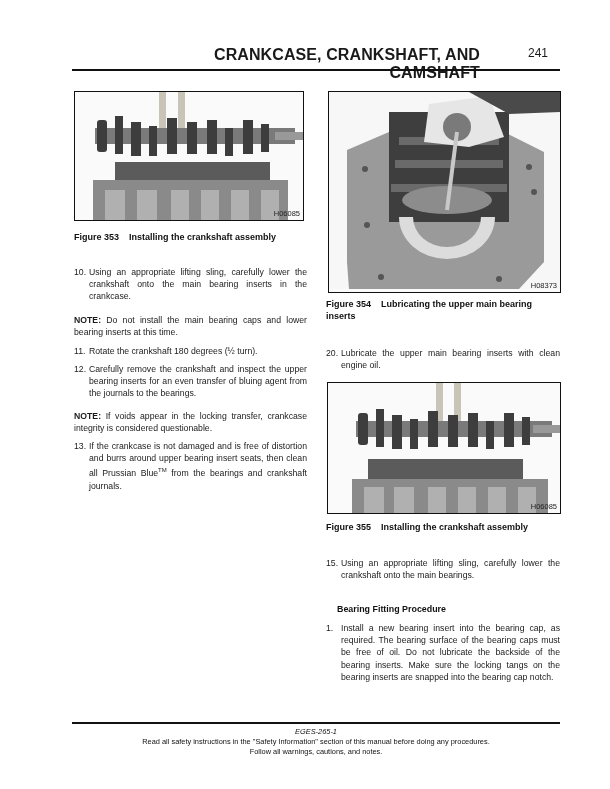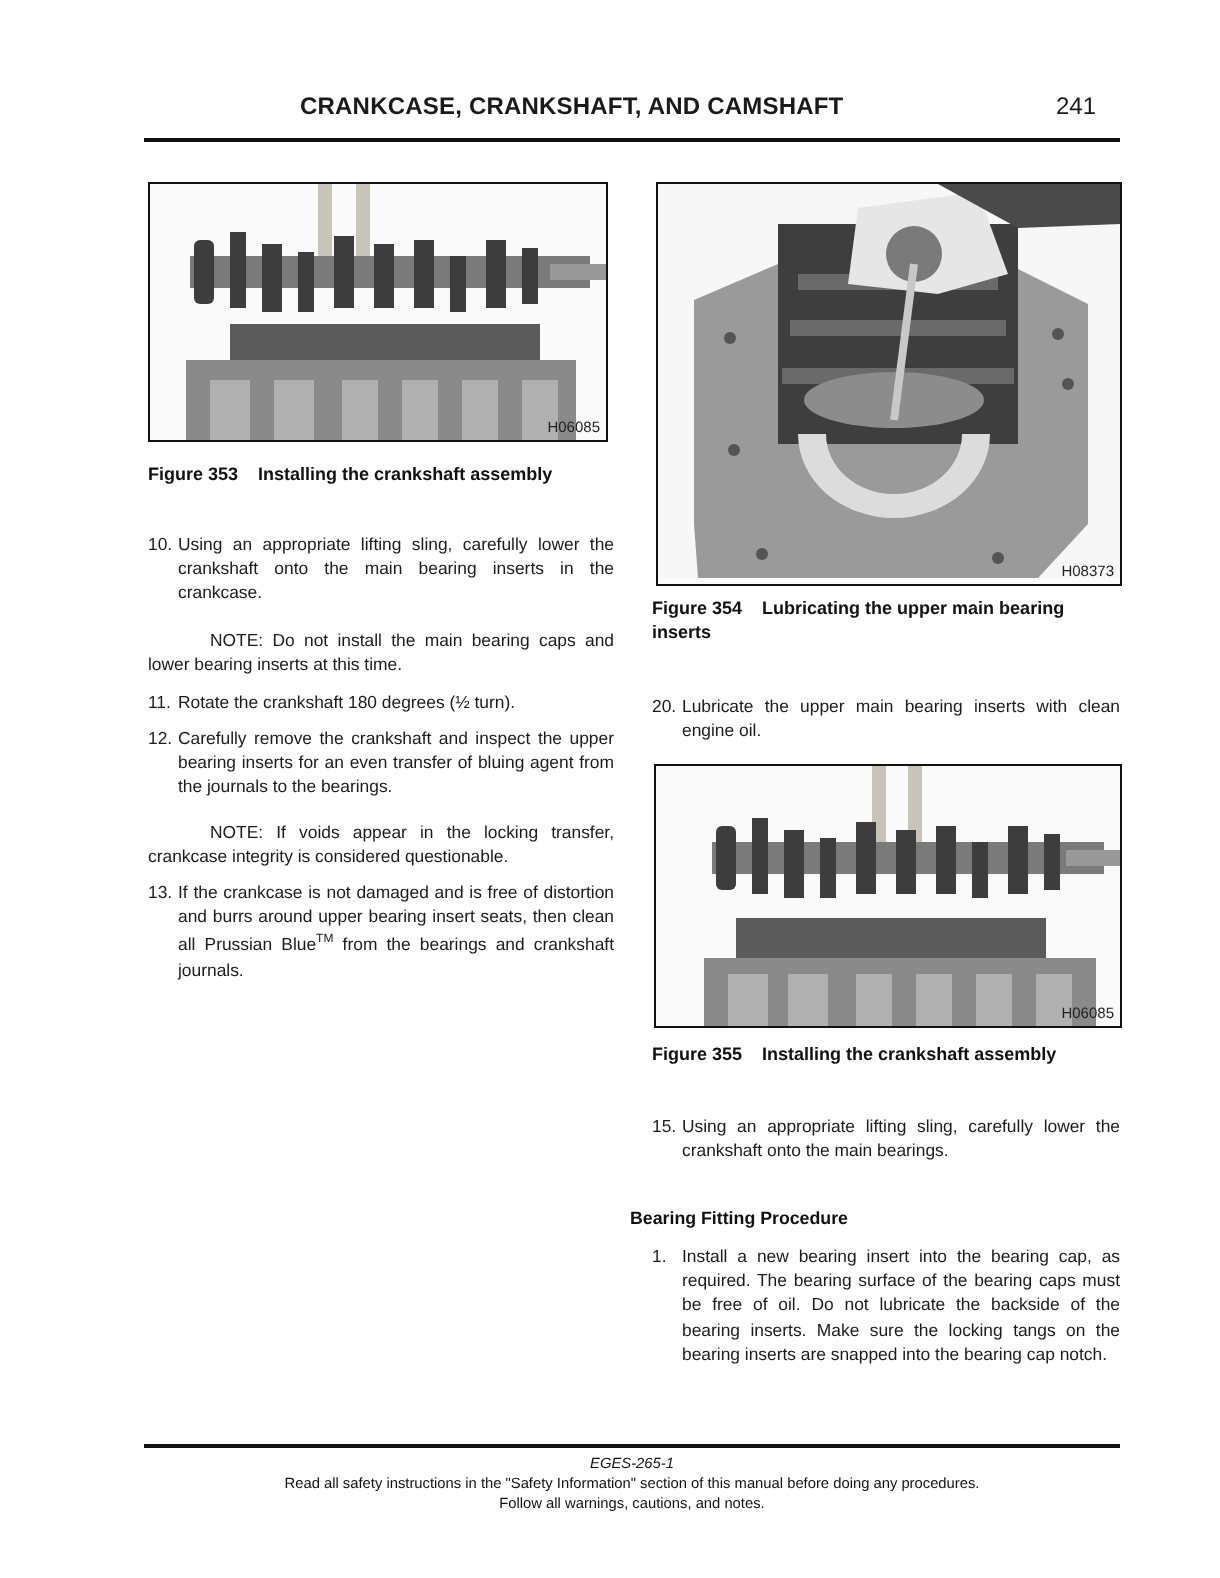--- a/index.html
+++ b/index.html
@@ -1,34 +1,34 @@
 <!DOCTYPE html>
 <html><head>
 <meta charset="utf-8">
 <style>
   html, body { margin: 0; padding: 0; background: #ffffff; }
   body { width: 610px; height: 789px; position: relative; overflow: hidden;
          font-family: "Liberation Sans", sans-serif; color: #1a1a1a; }
   .abs { position: absolute; }
-  .hdr-title { left: 150px; top: 46px; width: 330px; text-align: left;
-               font-weight: bold; font-size: 12px; letter-spacing: 0.1px; }
+  .hdr-title { left: 150px; top: 46px; width: 330px; text-align: right;
+               font-weight: bold; font-size: 16px; letter-spacing: 0.1px; }
   .hdr-page { left: 528px; top: 46px; font-size: 12px; }
   .hdr-rule { left: 72px; top: 69px; width: 488px; height: 2px; background: #111; }
   .ftr-rule { left: 72px; top: 722px; width: 488px; height: 2px; background: #111; }
   .ftr { left: 72px; width: 488px; text-align: center; font-size: 7.4px; color: #111; }
 
   .fig { position: absolute; border: 1.3px solid #111; background: #fbfbfb; overflow: hidden; box-sizing: border-box; }
   .fig-label { position: absolute; right: 3px; bottom: 2px; font-size: 7.5px; color: #222; }
   .caption { position: absolute; font-weight: bold; font-size: 9px; color: #111; line-height: 12px; }
 
   .para { position: absolute; font-size: 8.7px; line-height: 12.2px; color: #1b1b1b; text-align: justify; }
   .step { position: absolute; font-size: 8.7px; line-height: 12.2px; color: #1b1b1b; text-align: justify; }
   .step .num { position: absolute; left: 0; top: 0; }
   .step .txt { display: block; padding-left: 15px; }
-  .note-lbl { font-weight: normal; margin-left: 31px; }
+  .note-lbl { font-weight: bold; }
   .sub-head { position: absolute; font-weight: bold; font-size: 8.9px; color: #111; }
   .tm { font-size: 6px; vertical-align: super; }
 </style>
 </head>
 <body>
 
 <div class="abs hdr-title">CRANKCASE, CRANKSHAFT, AND CAMSHAFT</div>
 <div class="abs hdr-page">241</div>
 <div class="abs hdr-rule"></div>
 
@@ -163,21 +163,21 @@
 </div>
 <div class="caption" style="left:326px; top:521px; width:236px;">
   <span>Figure 355</span>&nbsp;&nbsp;&nbsp;&nbsp;<span>Installing the crankshaft assembly</span>
 </div>
 
 <div class="step" style="left:326px; top:557px; width:234px;">
   <span class="num">15.</span>
   <span class="txt">Using an appropriate lifting sling, carefully lower the crankshaft onto the main bearings.</span>
 </div>
 
-<div class="sub-head" style="left:315px; top:604px;">Bearing Fitting Procedure</div>
+<div class="sub-head" style="left:337px; top:604px;">Bearing Fitting Procedure</div>
 
 <div class="step" style="left:326px; top:622px; width:234px;">
   <span class="num">1.</span>
   <span class="txt">Install a new bearing insert into the bearing cap, as required. The bearing surface of the bearing caps must be free of oil. Do not lubricate the backside of the bearing inserts. Make sure the locking tangs on the bearing inserts are snapped into the bearing cap notch.</span>
 </div>
 
 <div class="abs ftr-rule"></div>
 <div class="abs ftr" style="top:727px;font-style:italic;">EGES-265-1</div>
 <div class="abs ftr" style="top:737px;">Read all safety instructions in the "Safety Information" section of this manual before doing any procedures.</div>
 <div class="abs ftr" style="top:747px;">Follow all warnings, cautions, and notes.</div>

